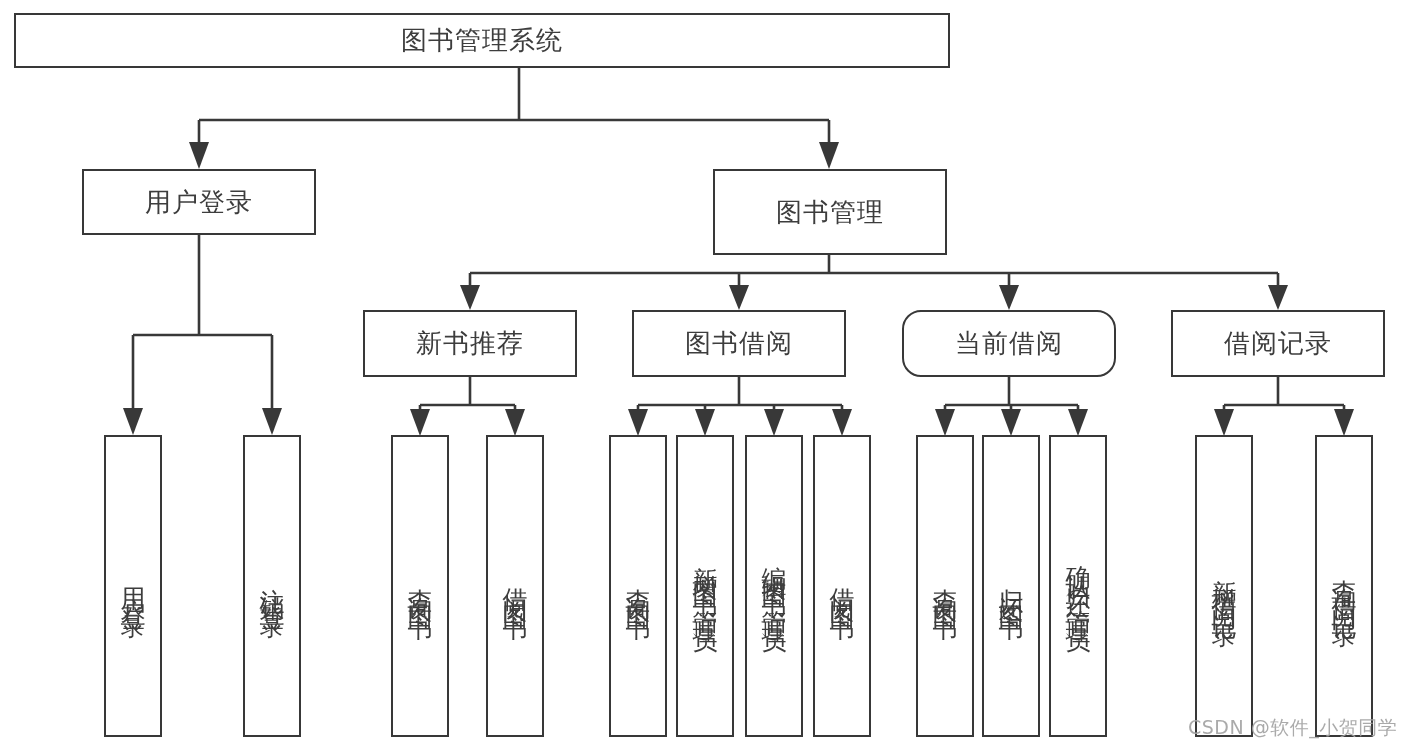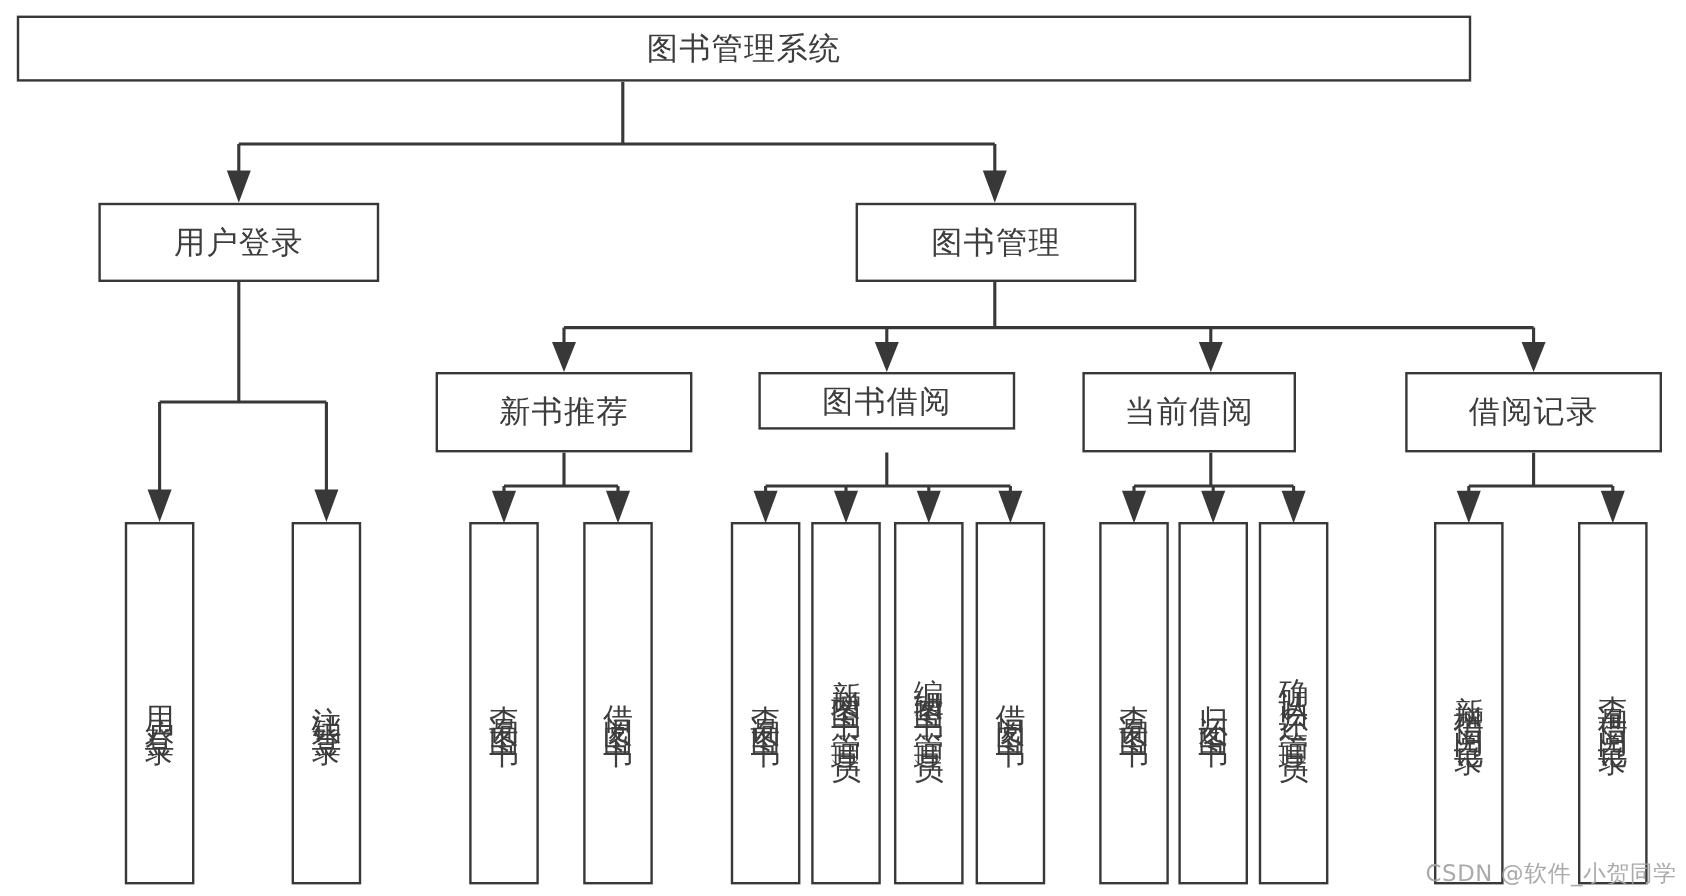--- a/index.html
+++ b/index.html
@@ -102,38 +102,38 @@
       <polygon points="764,409 784,409 774,436"></polygon>
       <polygon points="832,409 852,409 842,436"></polygon>
       <polygon points="935,409 955,409 945,436"></polygon>
       <polygon points="1001,409 1021,409 1011,436"></polygon>
       <polygon points="1068,409 1088,409 1078,436"></polygon>
       <polygon points="1214,409 1234,409 1224,436"></polygon>
       <polygon points="1334,409 1354,409 1344,436"></polygon>
     </g>
   </svg>
 
-  <div class="box hbox root-box" style="left:14px; top:13px; width:1212px; height:55px;">
+  <div class="box hbox root-box" style="left:14px; top:13px; width:936px; height:55px;">
     <span>图书管理系统</span>
   </div>
 
   <div class="box hbox" style="left:82px; top:169px; width:234px; height:66px;">
     <span>用户登录</span>
   </div>
-  <div class="box hbox" style="left:713px; top:169px; width:234px; height:66px;text-align:right;">
+  <div class="box hbox" style="left:713px; top:169px; width:234px; height:86px;text-align:right;">
     <span>图书管理</span>
   </div>
 
   <div class="box hbox" style="left:363px; top:310px; width:214px; height:67px;align-items:center;">
     <span>新书推荐</span>
   </div>
-  <div class="box hbox" style="left:632px; top:310px; width:214px; height:48px;justify-content:center;">
+  <div class="box hbox" style="left:632px; top:310px; width:214px; height:67px;justify-content:center;">
     <span>图书借阅</span>
   </div>
-  <div class="box hbox" style="left:902px; top:310px; width:178px; height:67px;">
+  <div class="box hbox" style="left:902px; top:310px; width:214px; height:67px;border-radius:19px;">
     <span>当前借阅</span>
   </div>
   <div class="box hbox" style="left:1171px; top:310px; width:214px; height:67px;">
     <span>借阅记录</span>
   </div>
 
   <div class="box leaf" style="left:104px; top:435px; width:58px; height:302px;">
     <span class="vtxt">用户登录</span>
   </div>
   <div class="box leaf" style="left:243px; top:435px; width:58px; height:302px;">

